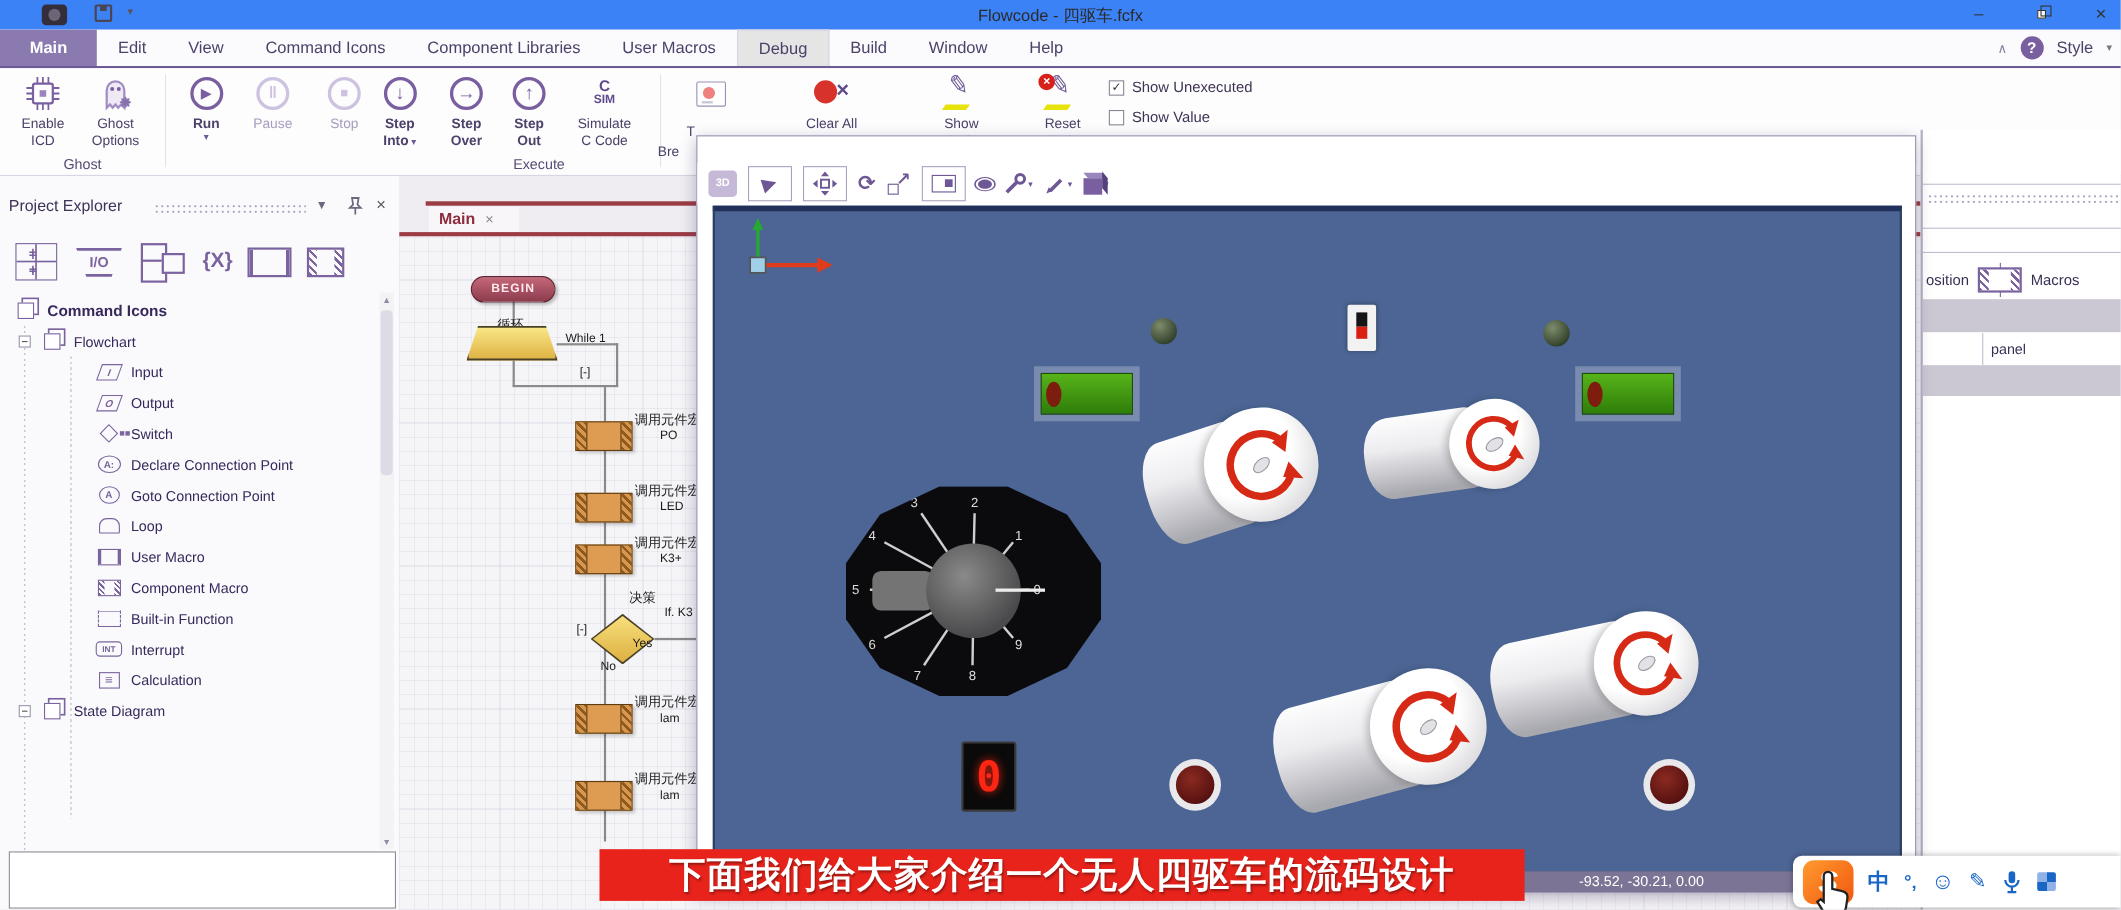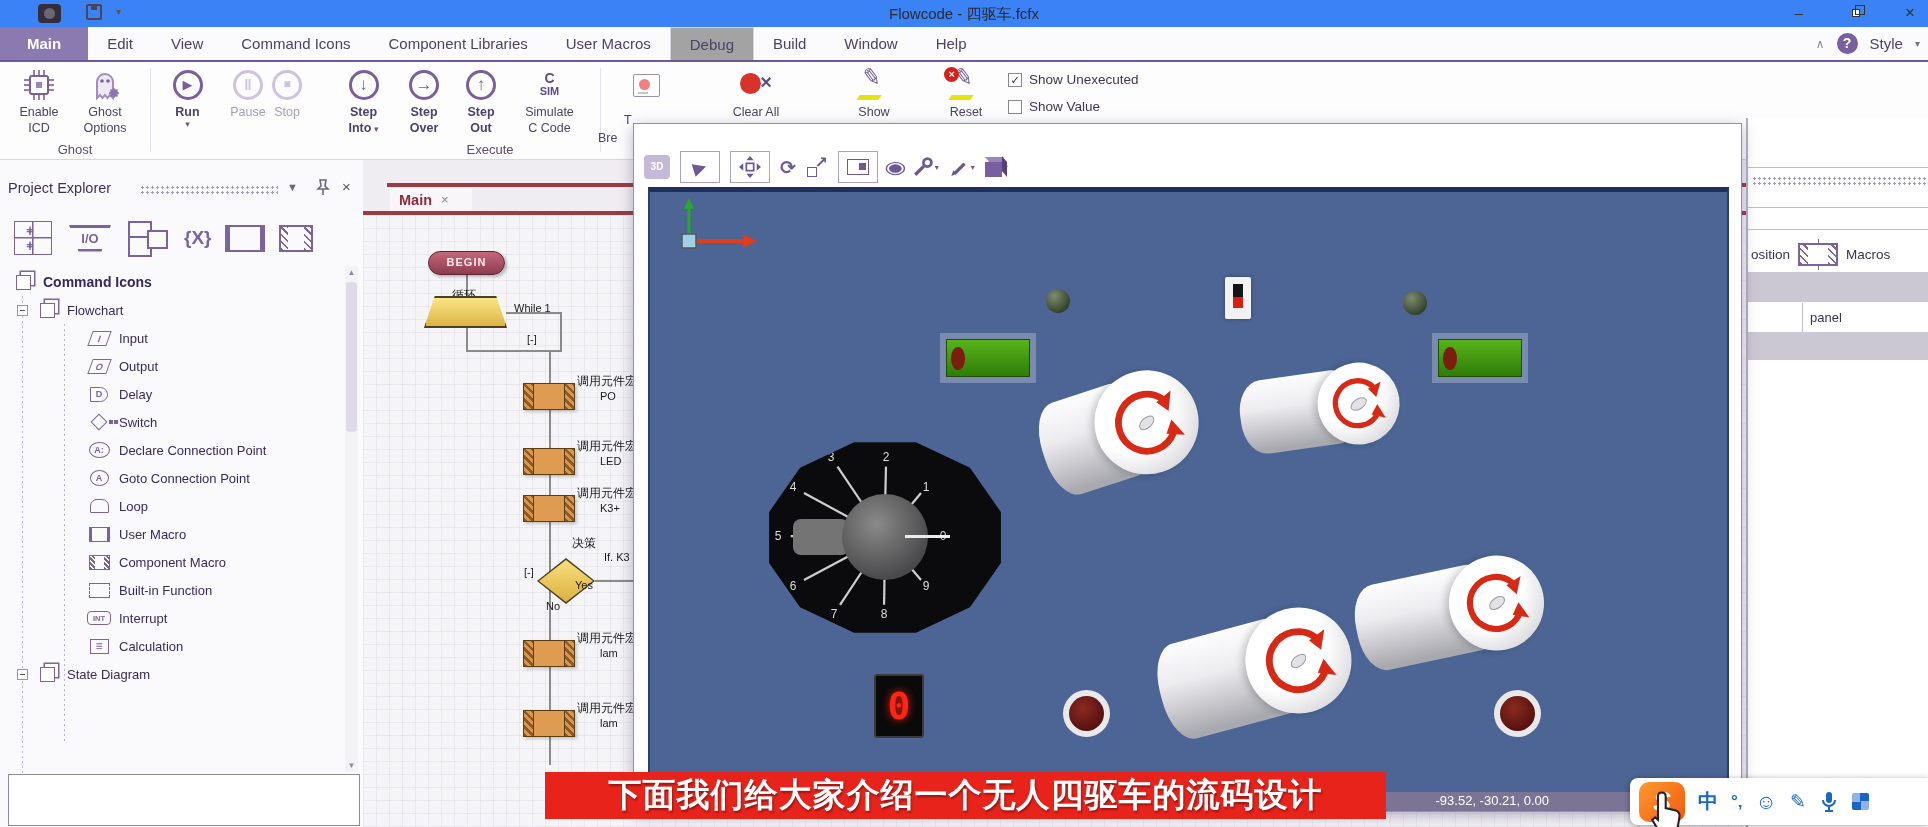--- a/index.html
+++ b/index.html
@@ -20,21 +20,21 @@
 #win-restore{left:1840px}
 #win-restore i{position:absolute;left:12px;top:7px;width:8px;height:8px;border:1.5px solid #333;background:#fbfafd}
 #win-restore i::before{content:"";position:absolute;left:2px;top:-5px;width:8px;height:8px;border:1.5px solid #333}
 #win-close{left:1893px}#win-close::before{content:"×";font-size:17px}
 
 
 #menubar{position:absolute;left:0;top:27px;width:1928px;height:35px;background:#fbfafd;border-bottom:2px solid #6b5a96;display:flex;align-items:stretch}
 #menu-items{display:flex;align-items:stretch}
 .mi{display:flex;align-items:center;padding:0 19px;font-size:15px;color:#4c4168;white-space:nowrap}
 .mi:nth-child(1){background:#8a7ab0;color:#fff;padding:0 27px;font-weight:bold}
-.mi:nth-child(7){background:#a3a3a3;border:1px solid #d9d4e3;border-bottom:none}
+.mi:nth-child(7){background:#e5e5e5;border:1px solid #d9d4e3;border-bottom:none}
 #menu-right{position:absolute;right:8px;top:0;height:33px;display:flex;align-items:center;gap:12px}
 #ribbon-collapse{color:#8a84a0;font-size:12px}#ribbon-collapse::before{content:"∧"}
 #help-icon{width:21px;height:21px;border-radius:50%;background:#7a5fa0;color:#fff;font-weight:bold;text-align:center;line-height:21px;font-size:14px}
 #help-icon::before{content:"?"}
 #style-label{font-size:15px;color:#4c4168}
 #style-caret{font-size:10px;color:#777}#style-caret::before{content:"▾"}
 
 
 #ribbon{position:absolute;left:0;top:62px;width:1928px;height:98px;background:#fdfdfe;border-bottom:1px solid #d9d5e2}
 .rsep{position:absolute;top:6px;height:84px;width:1px;background:#e4e1ea}
@@ -305,21 +305,21 @@
       </span>
     <span class="rlab" style="font-weight:bold">Run</span>
     <span class="rcaret">▾</span>
   </div>
   <div class="rbtn" style="left:222px;width:52px;color:#a79cbd">
     <span class="ricwrap">
         <span class="cic pause faded"></span>
       </span>
     <span class="rlab">Pause</span>
   </div>
-  <div class="rbtn" style="left:262px;width:50px;color:#a79cbd">
+  <div class="rbtn" style="left:288px;width:50px;color:#a79cbd">
     <span class="ricwrap">
         <span class="cic stop faded"></span>
       </span>
     <span class="rlab">Stop</span>
   </div>
   <div class="rbtn" style="left:336px;width:55px">
     <span class="ricwrap">
         <span class="cic sin"></span>
       </span>
     <span class="rlab" style="font-weight:bold">Step</span><br>
@@ -427,25 +427,20 @@
         <span class="ti-ic"></span>
         <span class="tlabel">Input</span>
       </div>
 
       <div class="trow" data-depth="2" data-icon="output">
 
         <span class="ti-ic"></span>
         <span class="tlabel">Output</span>
       </div>
 
-      <div class="trow" data-depth="2" data-icon="delay">
-
-        <span class="ti-ic"></span>
-        <span class="tlabel">Delay</span>
-      </div>
 
 
       <div class="trow" data-depth="2" data-icon="switch">
 
         <span class="ti-ic"></span>
         <span class="tlabel">Switch</span>
       </div>
 
       <div class="trow" data-depth="2" data-icon="declare">
 

